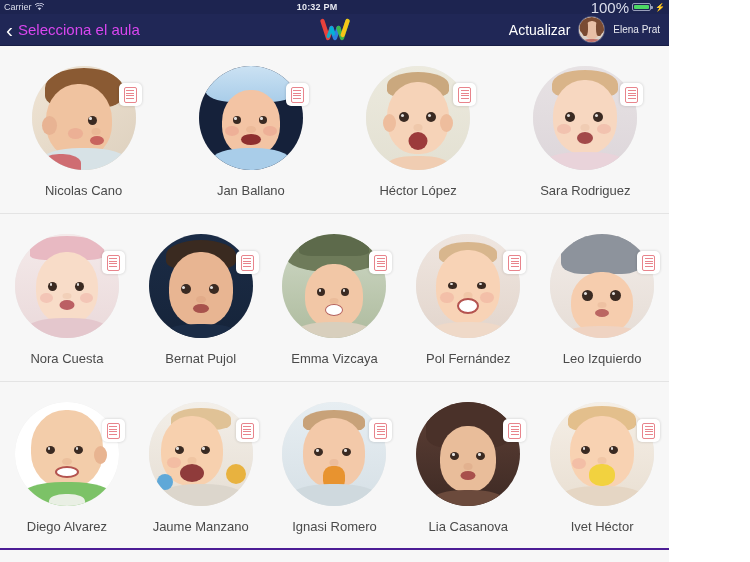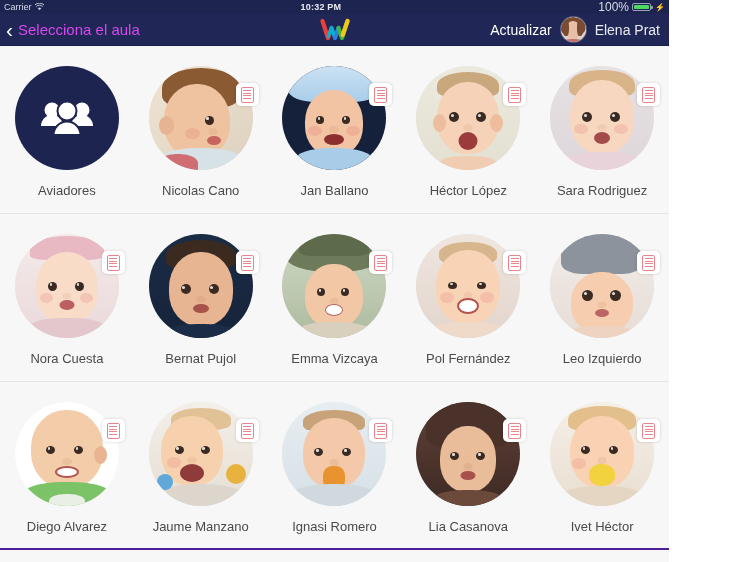--- a/index.html
+++ b/index.html
@@ -15,21 +15,21 @@
   .statusbar {
     height: 14px; background: #1d2450; color: #d9dcea;
     display: flex; align-items: center; justify-content: space-between;
     padding: 0 4px; font-size: 9px; flex: 0 0 14px;
   }
   .sb-left, .sb-right { display: flex; align-items: center; gap: 3px; }
   .sb-center { font-weight: bold; font-size: 9px; color: #e8eaf2; letter-spacing: .2px; }
   .carrier-label { font-size: 9px; }
   .wifi-icon { display: inline-block; width: 9px; height: 8px; position: relative; }
   .wifi-icon svg { display:block; }
-  .batt-pct { font-size: 12px; }
+  .batt-pct { font-size: 15px; }
   .battery { width: 19px; height: 8px; border: 1px solid #9aa0bb; border-radius: 2px;
              position: relative; display: inline-block; padding: 1px; }
   .battery .fill { display: block; height: 100%; background: #4cd964; border-radius: 1px; }
   .battery::after { content:""; position: absolute; right: -3px; top: 2px; width: 2px; height: 3px;
                     background: #9aa0bb; border-radius: 0 1px 1px 0; }
   .bolt { font-size: 8px; color: #cfd3e4; margin-left: 1px; }
 
   
   .navbar {
     height: 32px; background: #202756; color: #ffffff;
@@ -45,21 +45,21 @@
   }
   .nav-right {
     margin-left: auto; display: flex; align-items: center; gap: 9px; padding-right: 9px;
   }
   .nav-action { font-size: 14px; color: #ffffff; cursor: pointer; }
   .user-avatar {
     width: 25px; height: 25px; border-radius: 50%; overflow: hidden;
     background: #c8a18f; position: relative; flex: 0 0 25px;
     box-shadow: 0 0 0 1px rgba(255,255,255,.25);
   }
-  .user-name { font-size: 14px; color: #e9eaf1; }
+  .user-name { font-size: 10px; color: #e9eaf1; }
 
   
   .content { flex: 1 1 auto; background: #f7f7f7; overflow: hidden; }
   .row {
     height: 168px; display: flex; align-items: flex-start;
     border-bottom: 1px solid #e4e4e4; background: #f7f7f7;
   }
   .row.last { border-bottom: 2px solid #4c1d95; align-items: center; }
   .cell {
     flex: 1 1 20%; height: 100%; display: flex; flex-direction: column;
@@ -165,37 +165,20 @@
         </span>
       </span>
       <span class="user-name">Elena Prat</span>
     </div>
   </div>
 
   <div class="content">
 
     <div class="row">
 
-      <div class="cell">
-        <div class="avatar-wrap">
-          <div class="avatar group">
-            <span class="group-icon">
-              <svg width="56" height="42" viewBox="0 0 56 42">
-                <circle cx="13" cy="13" r="7.5" fill="#fff"></circle>
-                <path d="M2 29 a11 11 0 0 1 22 0 Z" fill="#fff"></path>
-                <circle cx="43" cy="13" r="7.5" fill="#fff"></circle>
-                <path d="M32 29 a11 11 0 0 1 22 0 Z" fill="#fff"></path>
-                <circle cx="28" cy="14" r="9.5" fill="#fff" stroke="#1d2450" stroke-width="2"></circle>
-                <path d="M14.5 38 a13.5 13.5 0 0 1 27 0 Z" fill="#fff" stroke="#1d2450" stroke-width="2"></path>
-              </svg>
-            </span>
-          </div>
-        </div>
-        <div class="cell-label">Aviadores</div>
-      </div>
 
       <div class="cell">
         <div class="avatar-wrap">
           <div class="avatar">
             <span class="face">
               <span class="bg" style="background:linear-gradient(140deg,#f0e5d5,#ddd0be)"></span>
               <span class="hair" style="width:78px;height:40px;top:2px;background:#8a5a33;border-radius:50% 50% 30% 30%"></span>
               <span class="head" style="width:66px;height:74px;top:18px;left:46%;background:#f0c3a0"></span>
               <span class="ear" style="width:15px;height:19px;left:10px;top:50px;background:#e8b393"></span>
               <span class="eye" style="width:9px;height:9px;left:56px;top:50px">

